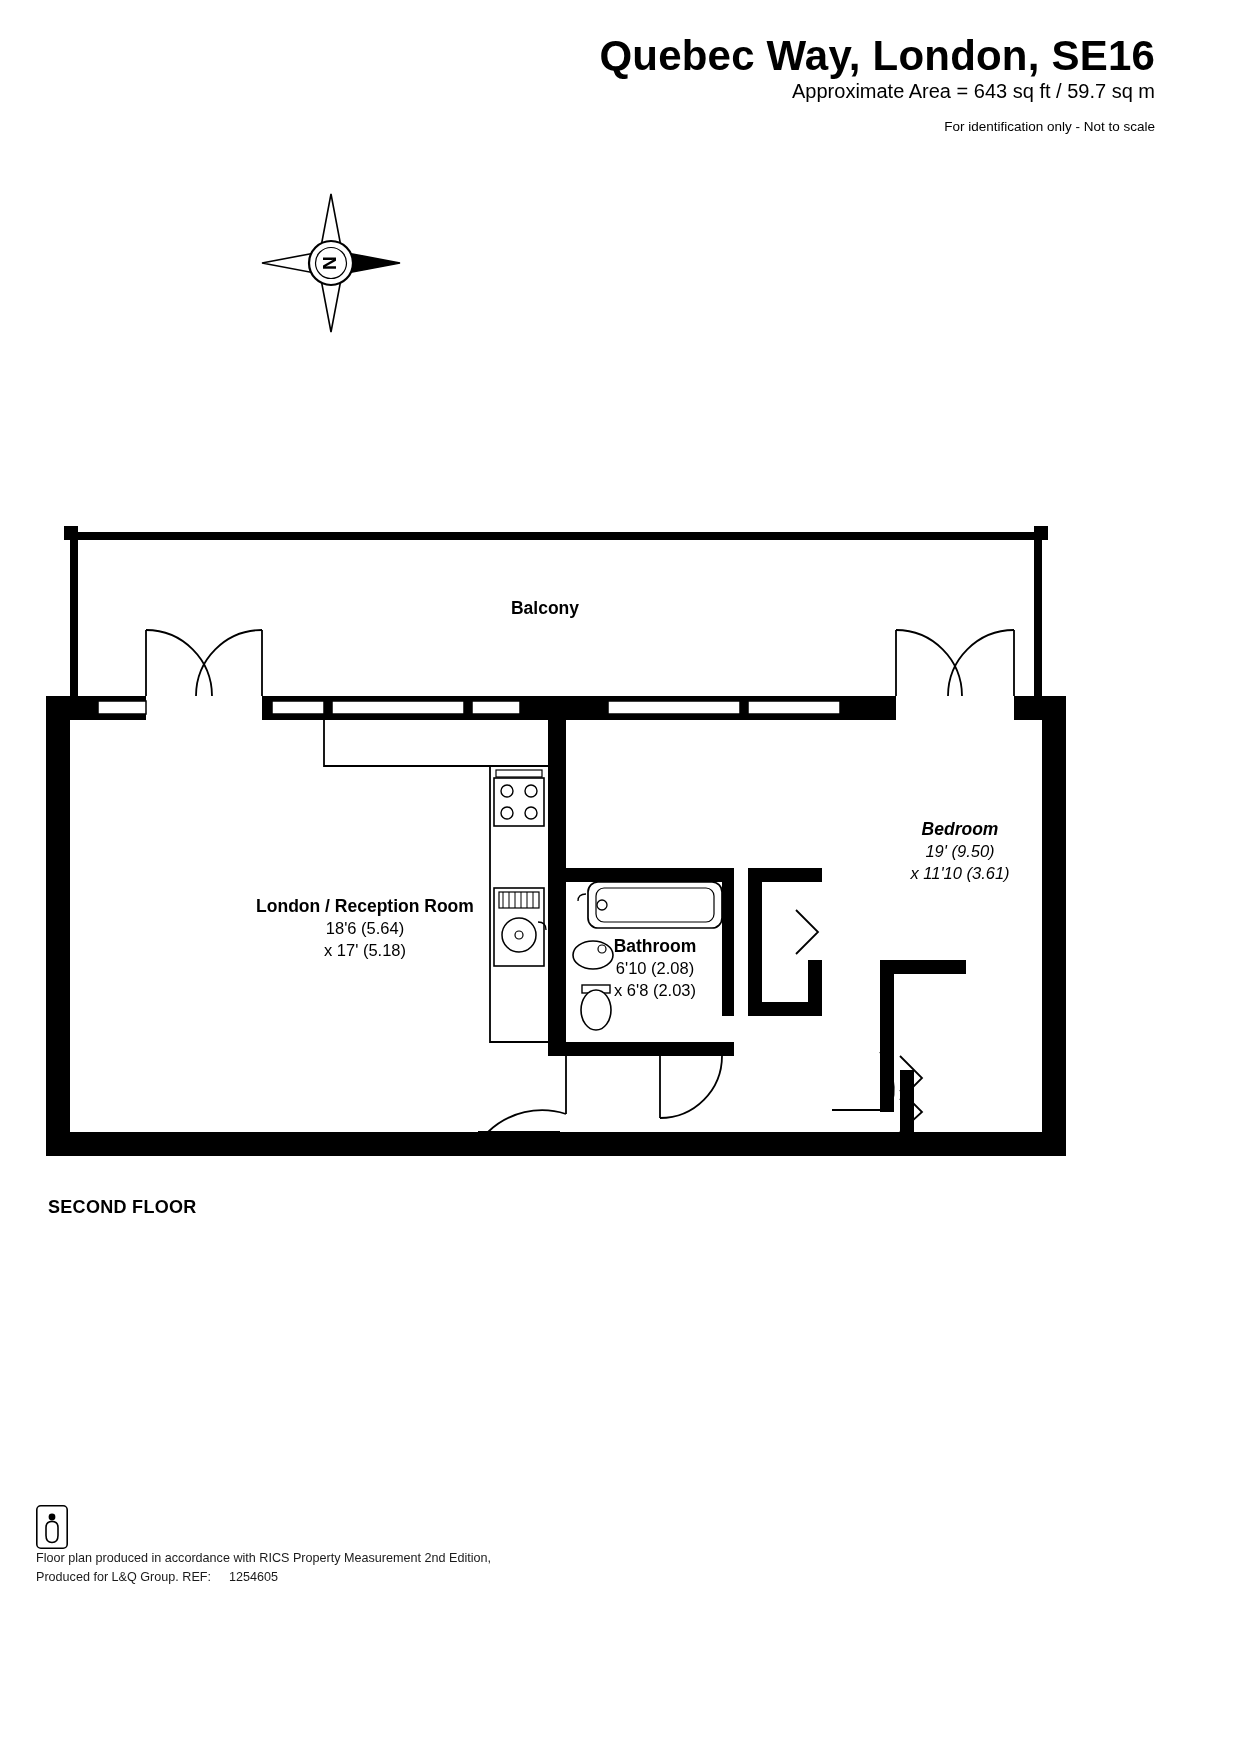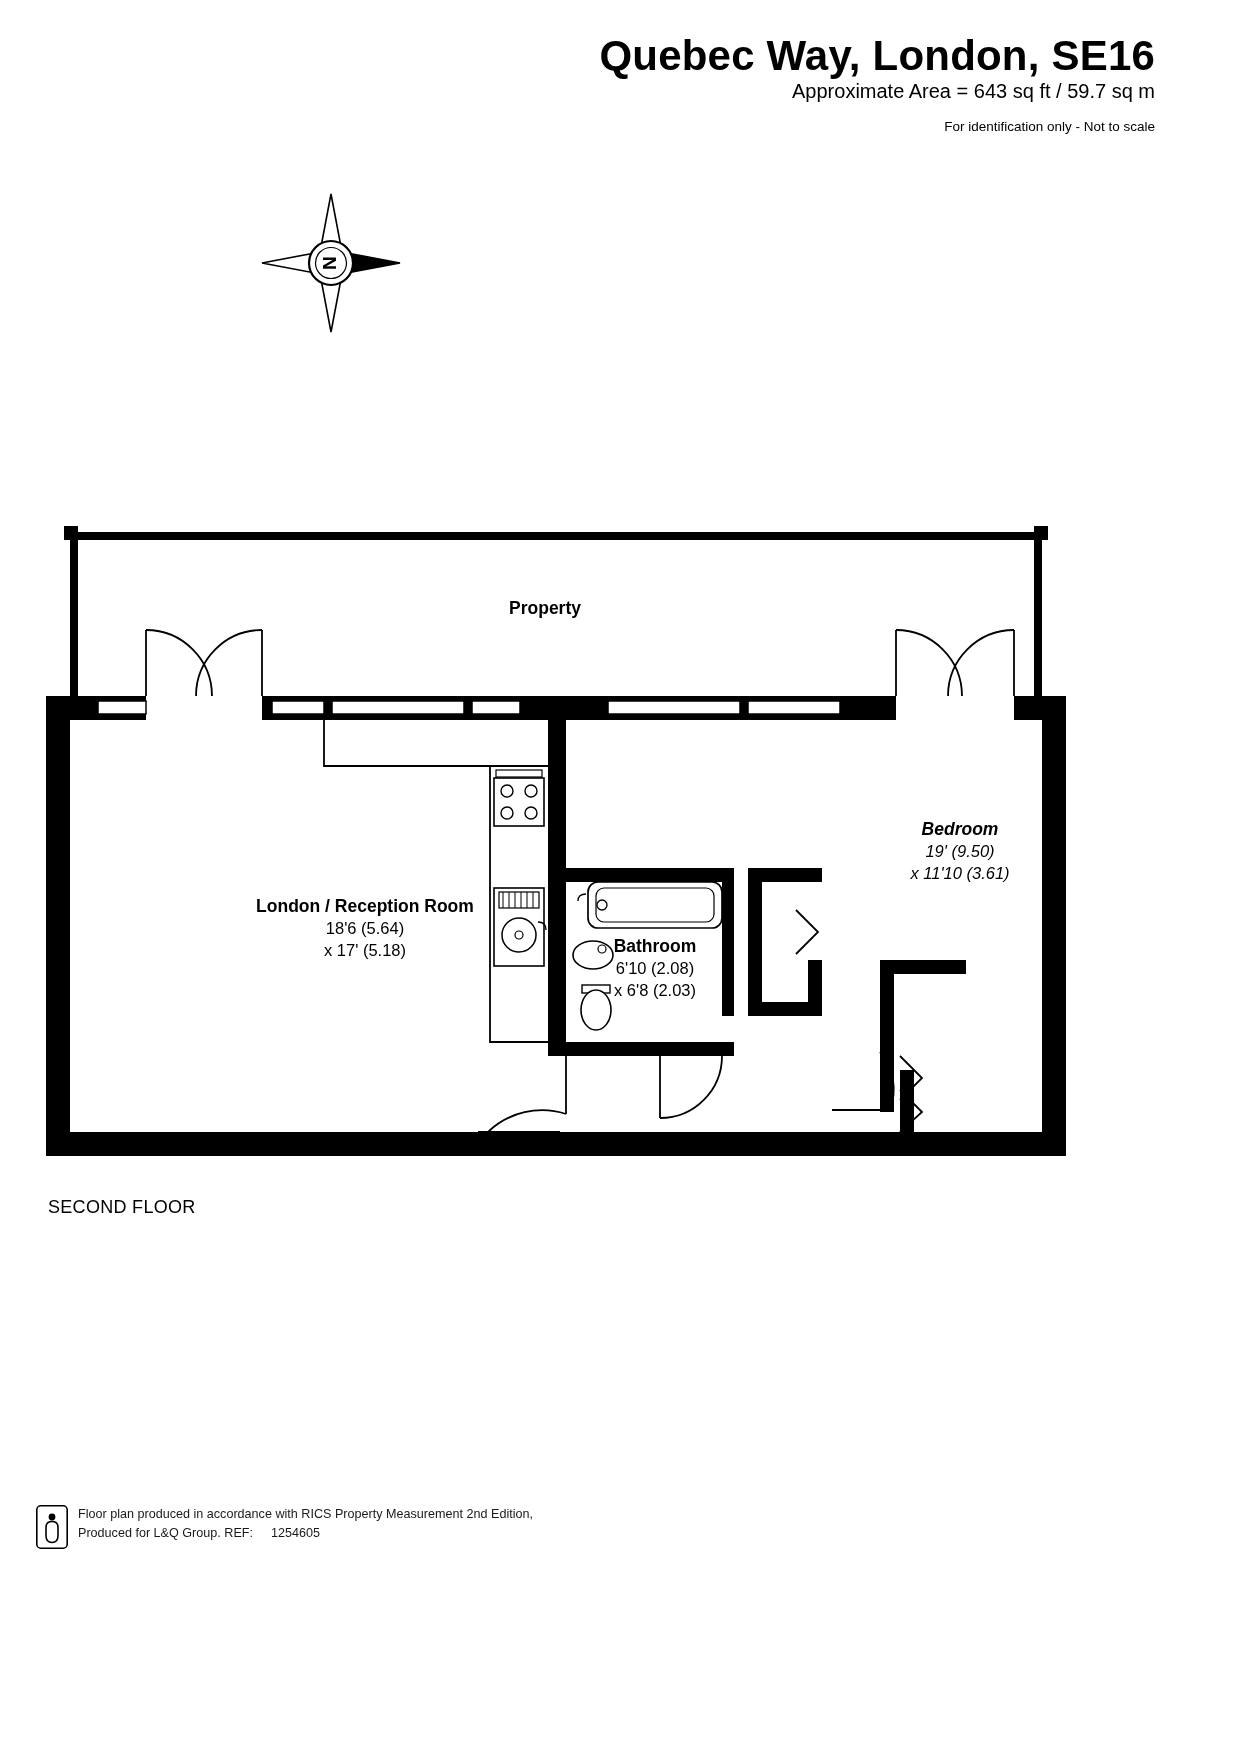--- a/index.html
+++ b/index.html
@@ -76,31 +76,32 @@
   .lbl-balcony { left: 440px; top: 597px; width: 210px; }
   .lbl-kitchen { left: 170px; top: 895px; width: 390px; }
   .lbl-bathroom { left: 560px; top: 935px; width: 190px; }
   .lbl-bedroom { left: 800px; top: 818px; width: 320px; font-style: italic; }
 
   .floor-label {
     position: absolute;
     left: 48px;
     top: 1197px;
     font-size: 18px;
-    font-weight: normal;
+    font-weight: bold;
     letter-spacing: 0.3px;
   }
 
   
   .footer {
     position: absolute;
     left: 36px;
     top: 1505px;
     display: flex;
     align-items: flex-start;
+    flex-direction: column;
   }
   .footer-icon {
     width: 32px;
     height: 44px;
     margin-right: 10px;
     flex: 0 0 auto;
   }
   .footer-text {
     font-size: 12.6px;
     line-height: 1.48;
@@ -266,21 +267,21 @@
     <path d="M 900 586 L 922 608 L 900 630"></path>
   </g>
   <g fill="none" stroke="#000000" stroke-width="1.8">
     <path d="M 900 620 L 922 642 L 900 662"></path>
   </g>
 
 </svg>
 </div>
 
 <div class="lbl lbl-balcony">
-  <div class="name">Property</div>
+  <div class="name">Balcony</div>
 </div>
 
 <div class="lbl lbl-kitchen">
   <div class="name">London / Reception Room</div>
   <div class="dim">18'6 (5.64)</div>
   <div class="dim">x 17' (5.18)</div>
 </div>
 
 <div class="lbl lbl-bathroom">
   <div class="name">Bathroom</div>

